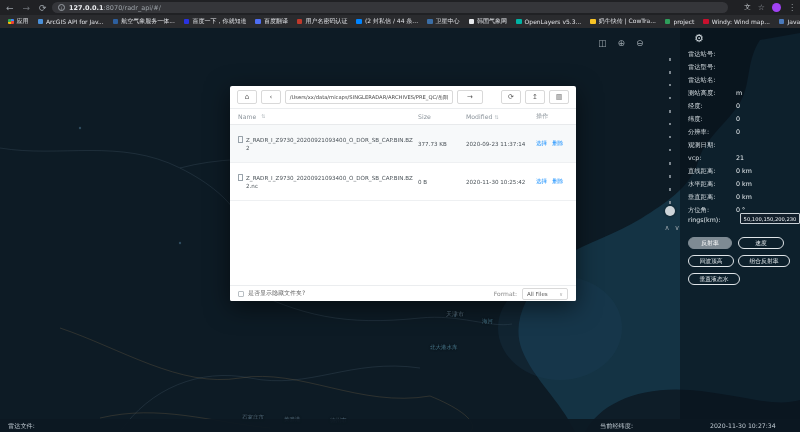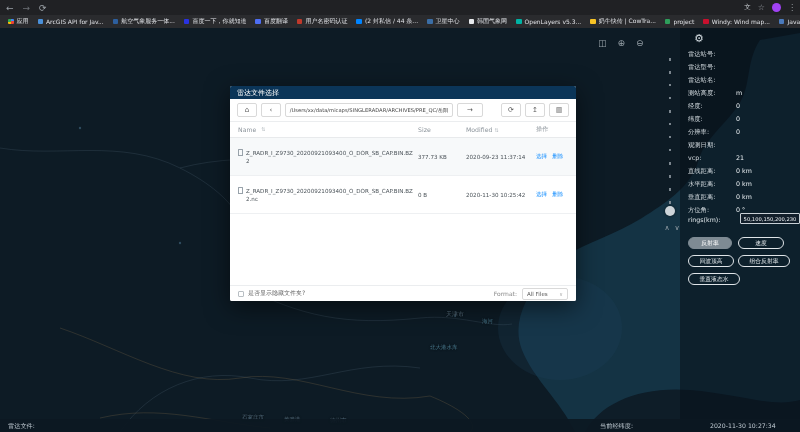--- a/index.html
+++ b/index.html
@@ -105,20 +105,24 @@
 </style>
 </head>
 <body>
 
 <div id="chrome">
   <div class="navbtns">
     <span>←</span>
     <span style="color:#6d7176;">→</span>
     <span>⟳</span>
   </div>
+  <div id="omnibox">
+    <span class="info">i</span>
+    <span class="url"><b>127.0.0.1</b><span class="rest">:8070/radr_api/#/</span></span>
+  </div>
   <div class="right">
     <span class="tr">文</span>
     <span class="star">☆</span>
     <span class="avatar"></span>
     <span class="dots">⋮</span>
   </div>
 </div>
 
 <div id="bookmarks">
   <span class="bm">
@@ -299,23 +303,20 @@
   </div>
 
   <button class="sb-btn active" style="left:8px;  top:209px; width:44px;">反射率</button>
   <button class="sb-btn" style="left:58px; top:209px; width:46px;">速度</button>
   <button class="sb-btn" style="left:8px;  top:227px; width:46px;">回波顶高</button>
   <button class="sb-btn" style="left:58px; top:227px; width:52px;">组合反射率</button>
   <button class="sb-btn" style="left:8px;  top:245px; width:52px;">垂直液态水</button>
 </div>
 
 <div id="modal">
-  <div id="modal-header">
-    <span>雷达文件选择</span>
-  </div>
 
   <div id="modal-toolbar">
     <span class="tb-btn">
         <span>⌂</span>
       </span>
     <span class="tb-btn">
         <span>‹</span>
       </span>
     <span id="path-box">/Users/xx/data/micaps/SINGLERADAR/ARCHIVES/PRE_QC/岳阳</span>
     <span class="tb-btn" style="min-width:26px;">

